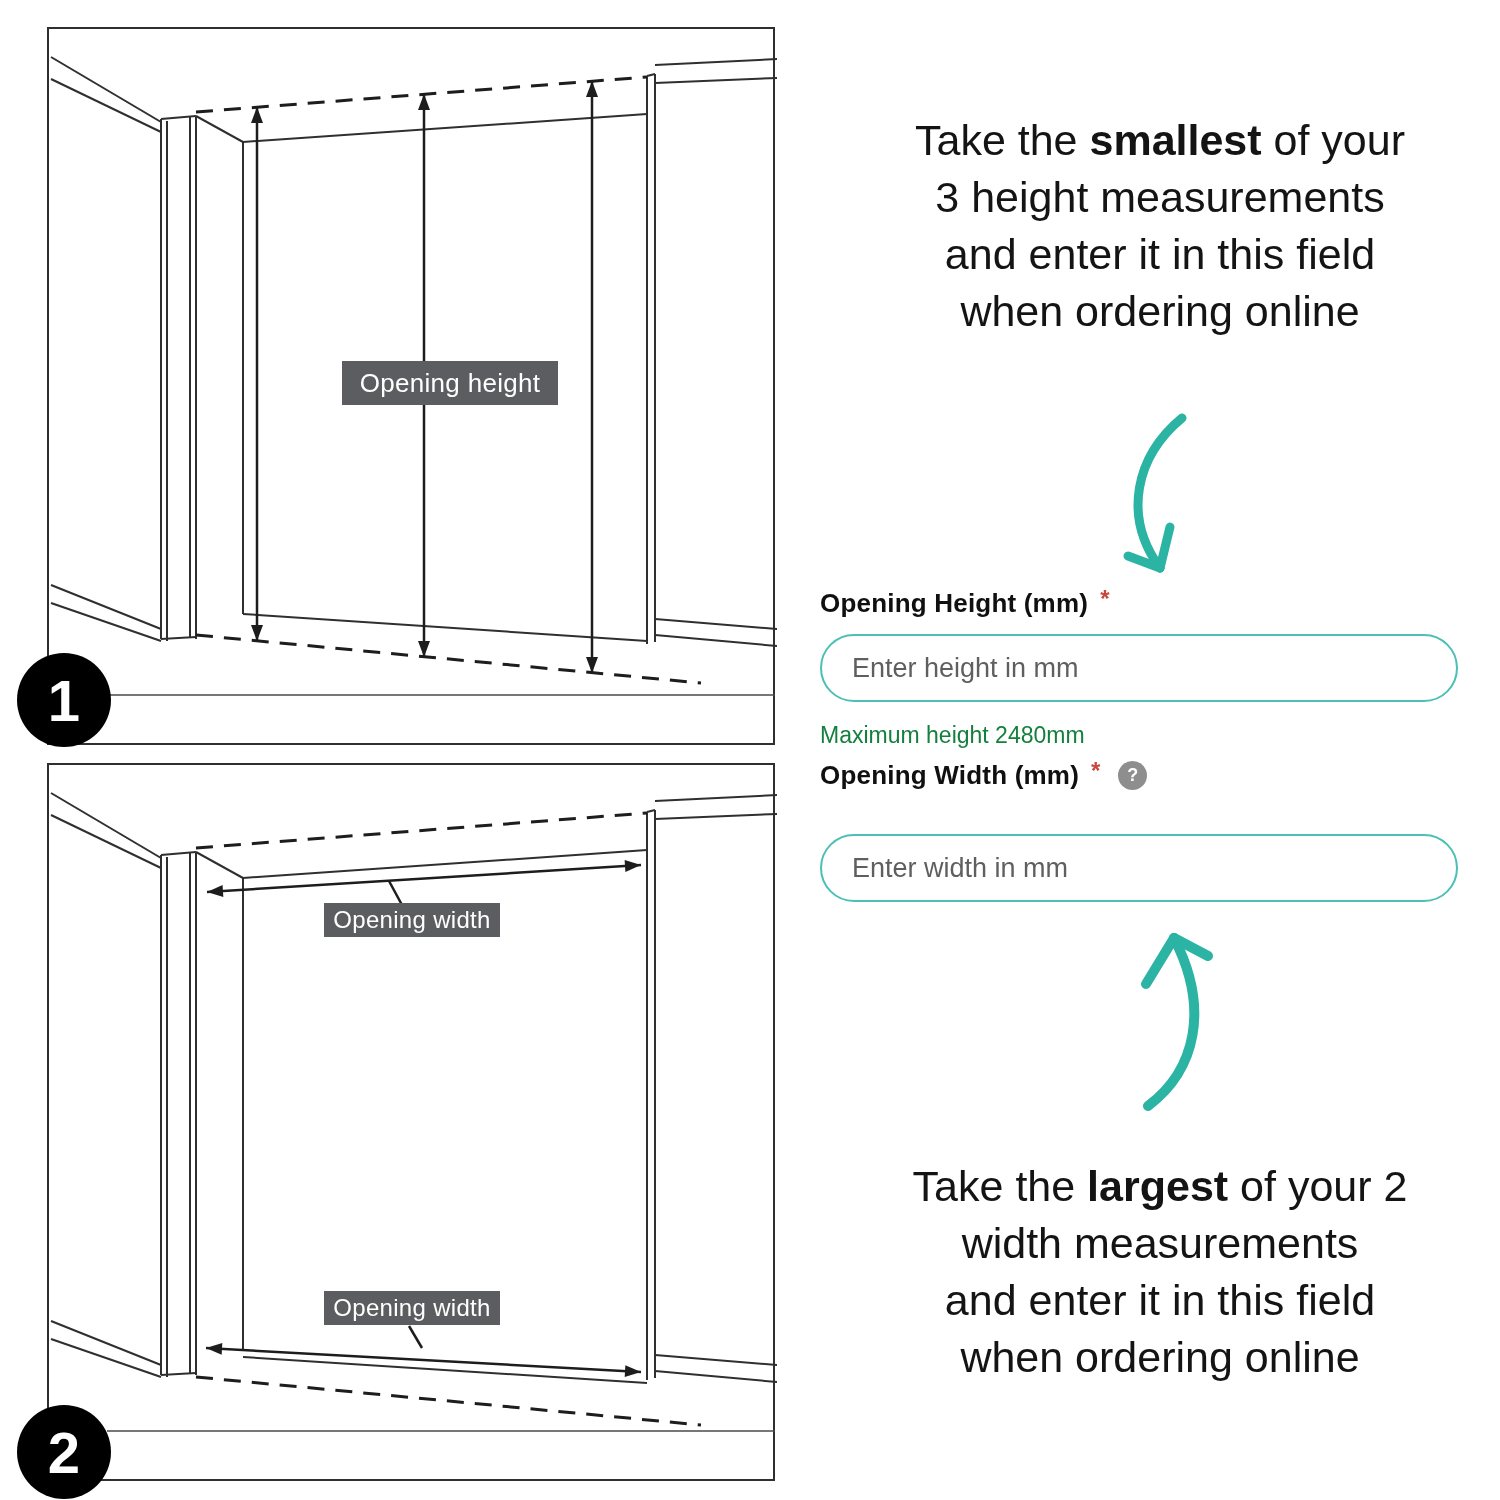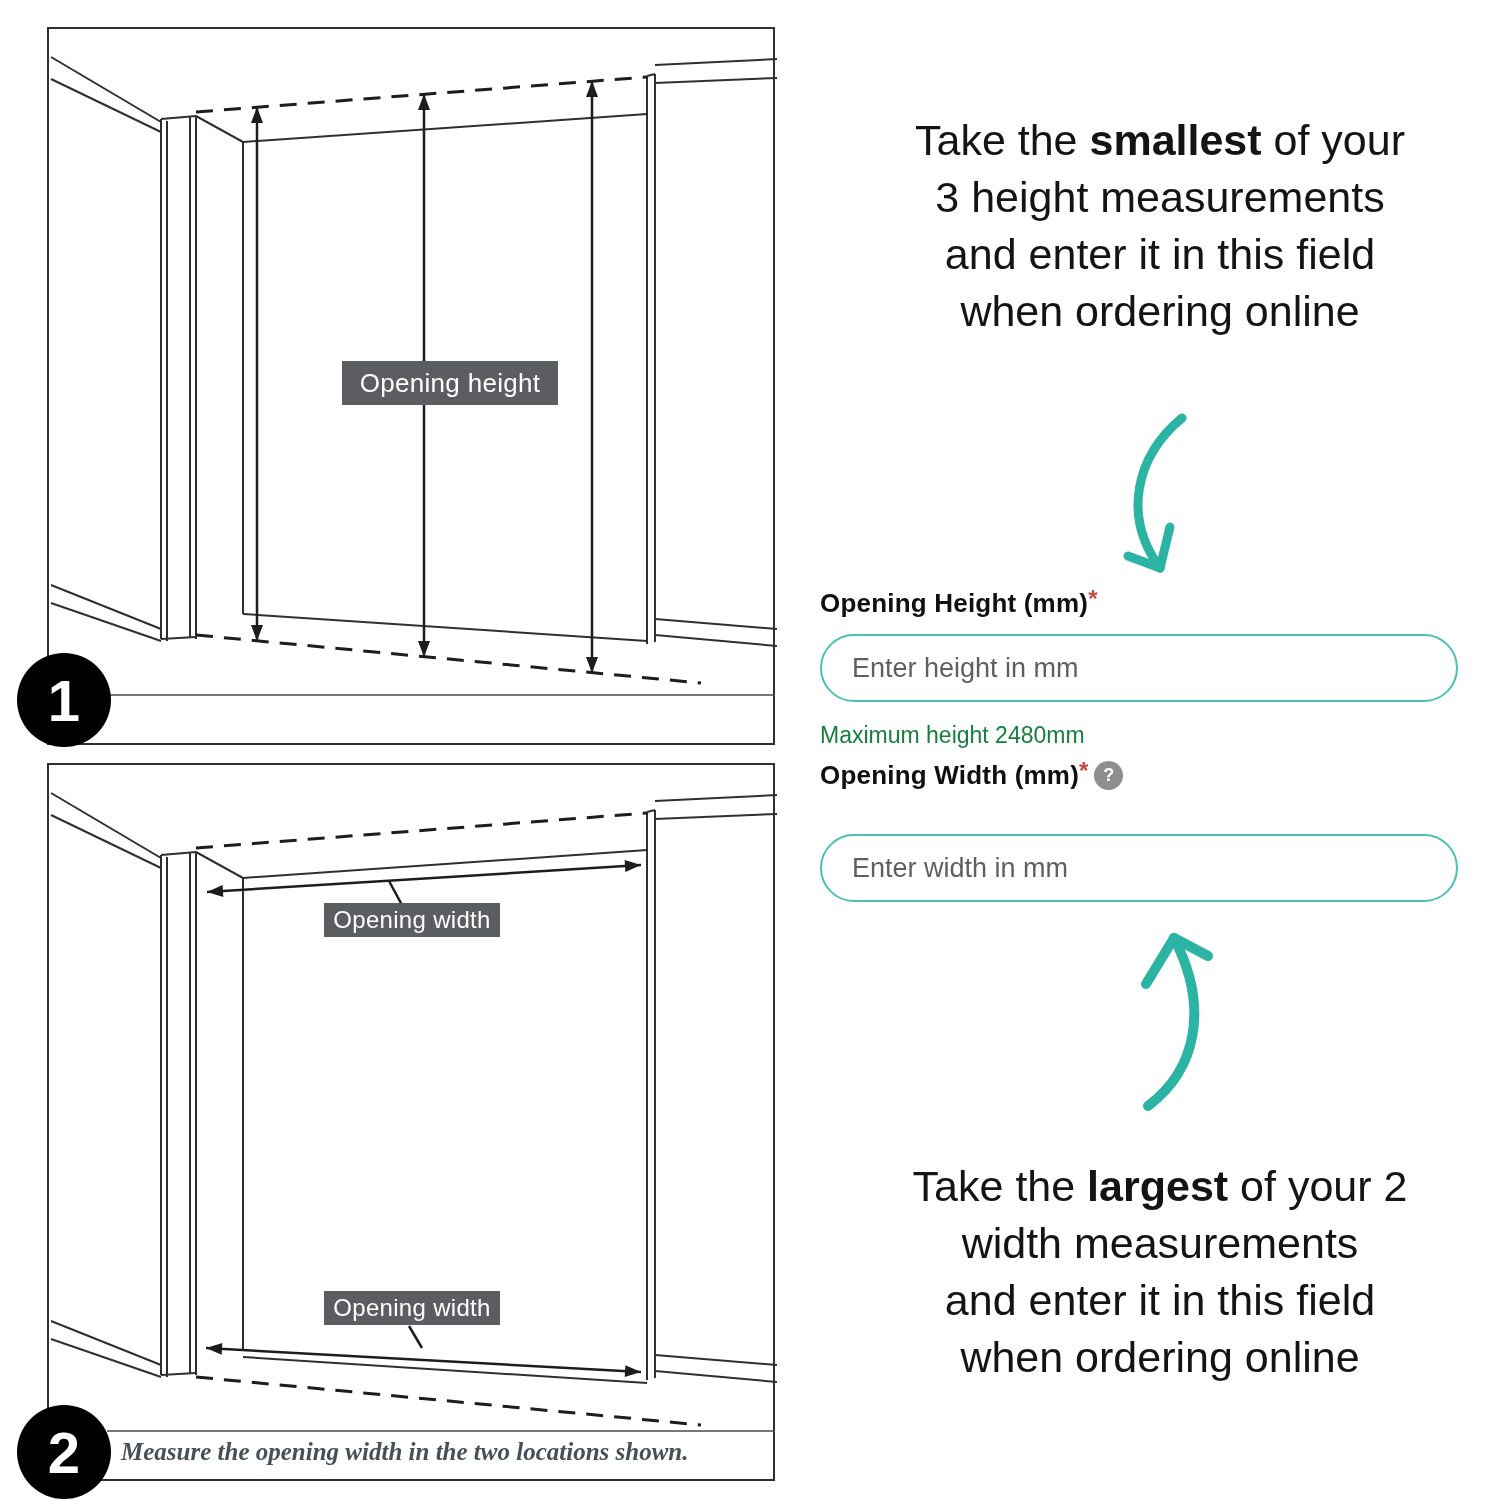--- a/index.html
+++ b/index.html
@@ -27,21 +27,21 @@
     position:absolute;font-family:"Liberation Serif",serif;font-style:italic;
     font-weight:600;font-size:25px;color:#465058;white-space:nowrap;
   }
   
   .instruction{
     position:absolute;left:815px;width:690px;text-align:center;
     font-size:43px;line-height:57px;color:#141414;
   }
   .instruction b{font-weight:700;}
   .field-label-row{
-    position:absolute;left:820px;display:flex;align-items:center;
+    position:absolute;left:820px;display:flex;align-items:center;gap:12px;
   }
   .field-label{font-size:26px;font-weight:700;color:#101010;letter-spacing:0.2px;}
   .req{font-size:24px;font-weight:700;transform:translateY(-5px);}
   .help-circle{
     width:29px;height:29px;border-radius:50%;background:#8e8e8e;color:#fff;
     display:flex;align-items:center;justify-content:center;
     font-size:18px;font-weight:700;margin-left:6px;cursor:pointer;
   }
   .pill-input{
     position:absolute;left:820px;width:638px;height:68px;box-sizing:border-box;
@@ -151,21 +151,20 @@
         <path d="M158,127 L592,100" marker-start="url(#ah2)" marker-end="url(#ah2)"></path>
         <path d="M340,116 L353,140"></path>
         <path d="M157,583 L592,607" marker-start="url(#ah2)" marker-end="url(#ah2)"></path>
         <path d="M360,561 L373,583"></path>
       </g>
       <path d="M58,666 L726,666" stroke="#4a4a4a" stroke-width="1.5"></path>
     </svg>
   </div>
   <div class="measure-label" style="left: 324px; top: 903px; width: 176px; height: 34px; font-size: 24px; background-color: rgb(92, 93, 96);">Opening width</div>
   <div class="measure-label" style="left: 324px; top: 1291px; width: 176px; height: 34px; font-size: 24px; background-color: rgb(92, 93, 96);">Opening width</div>
-  <div class="caption" style="left:121px;top:1438px;">Measure the opening width in the two locations shown.</div>
   <div class="step-badge" style="left: 17px; top: 1405px; background-color: rgb(0, 0, 0);">2</div>
 
   <div class="instruction" style="top:112px;">
     <span>Take the </span><b>smallest</b><span> of your</span><br>
     <span>3 height measurements</span><br>
     <span>and enter it in this field</span><br>
     <span>when ordering online</span>
   </div>
 
   <div class="curve-arrow" style="left:1086px;top:410px;">

